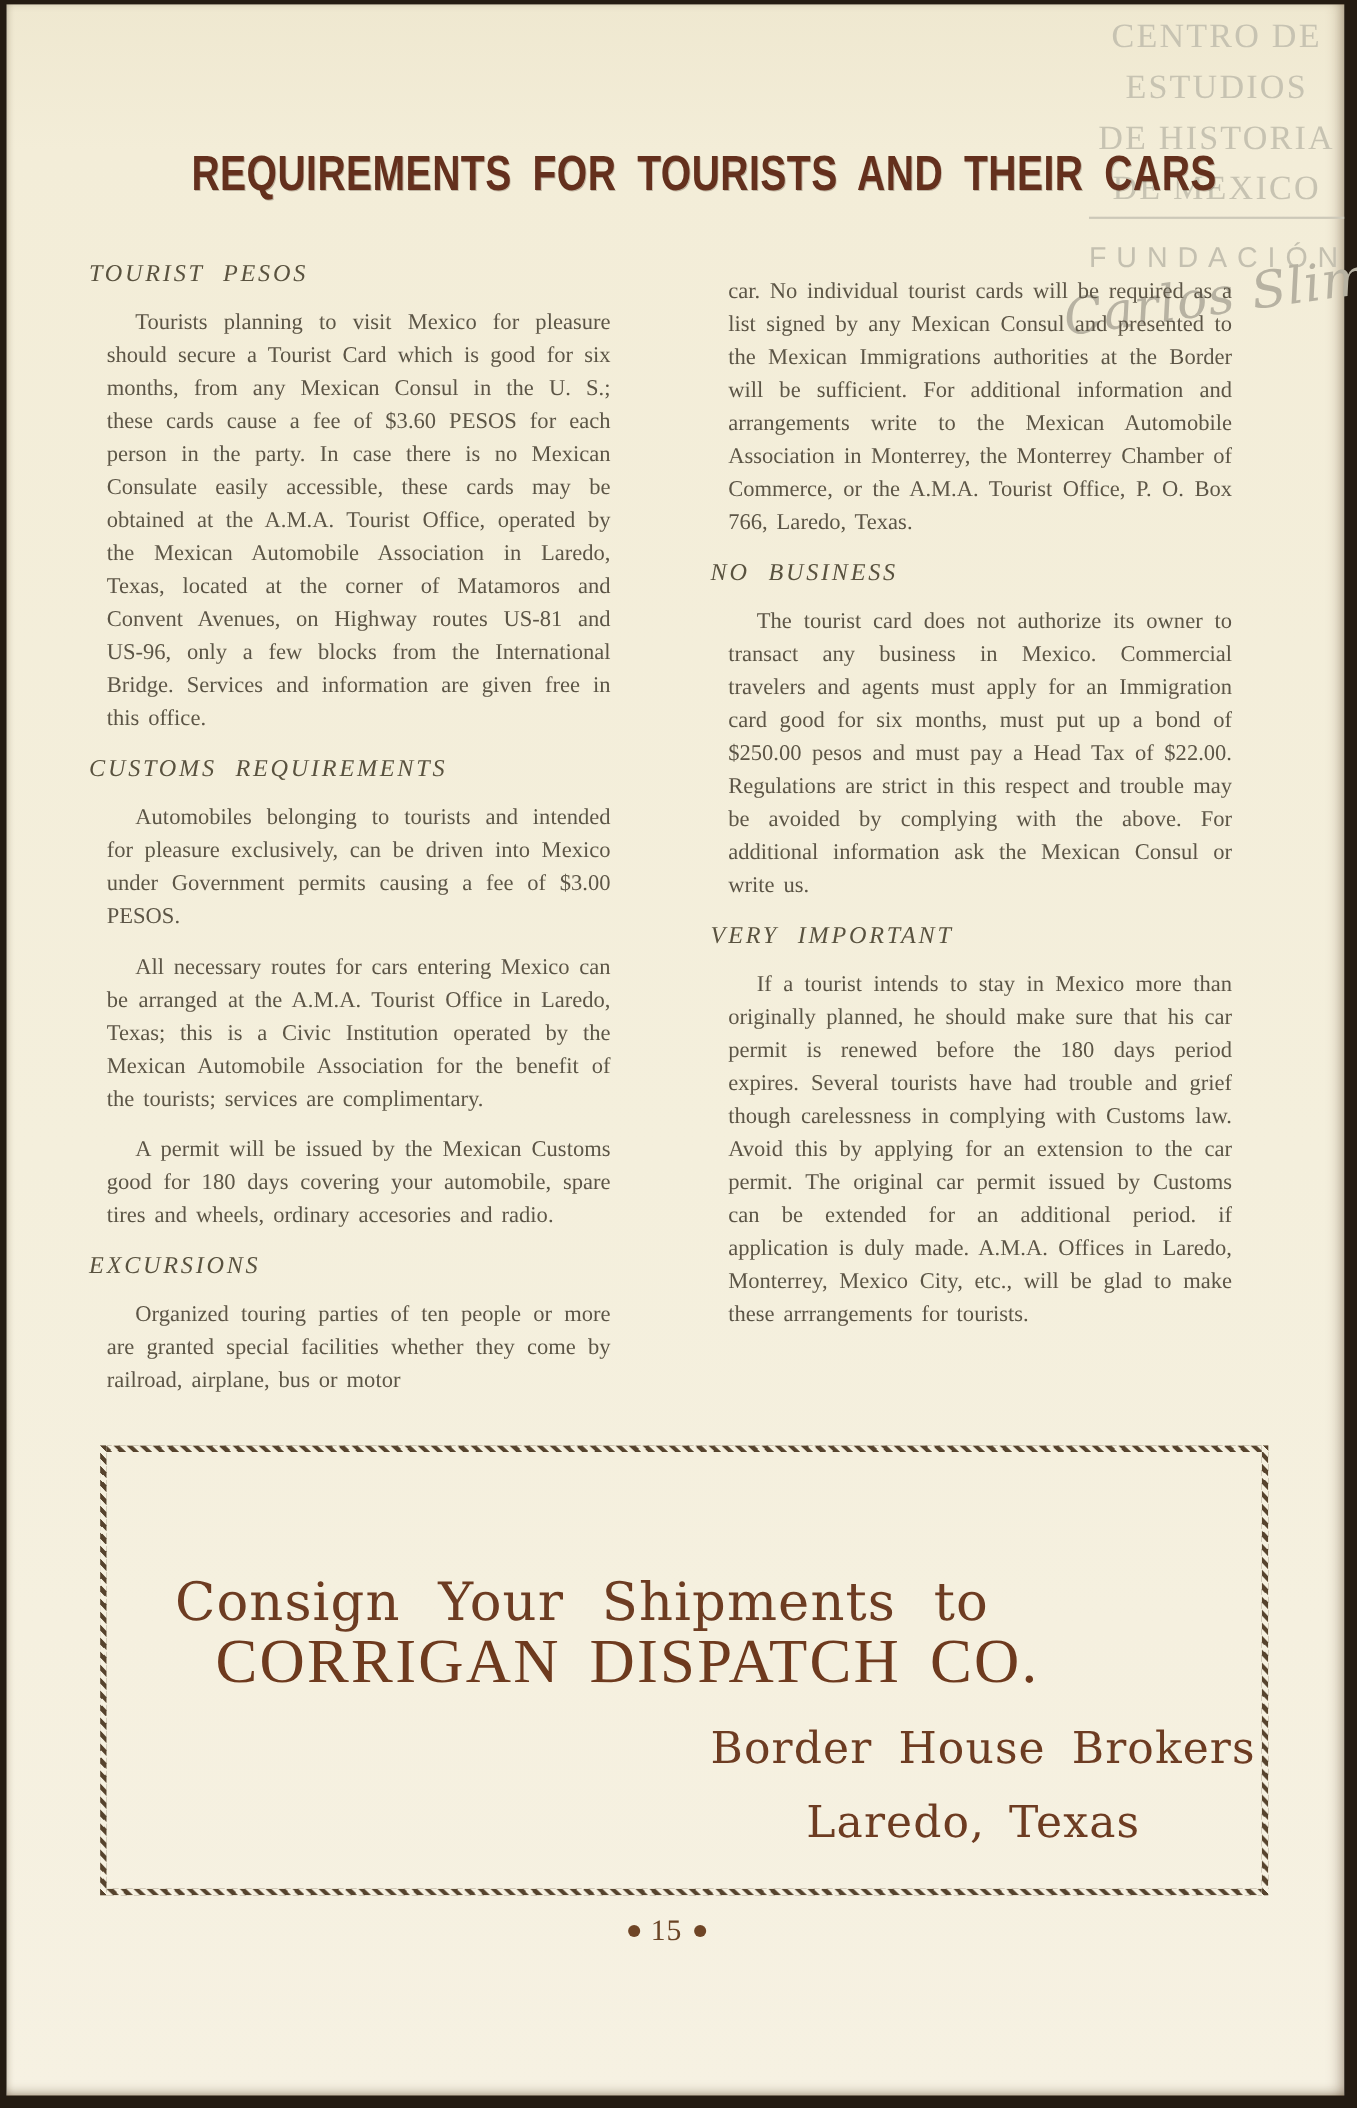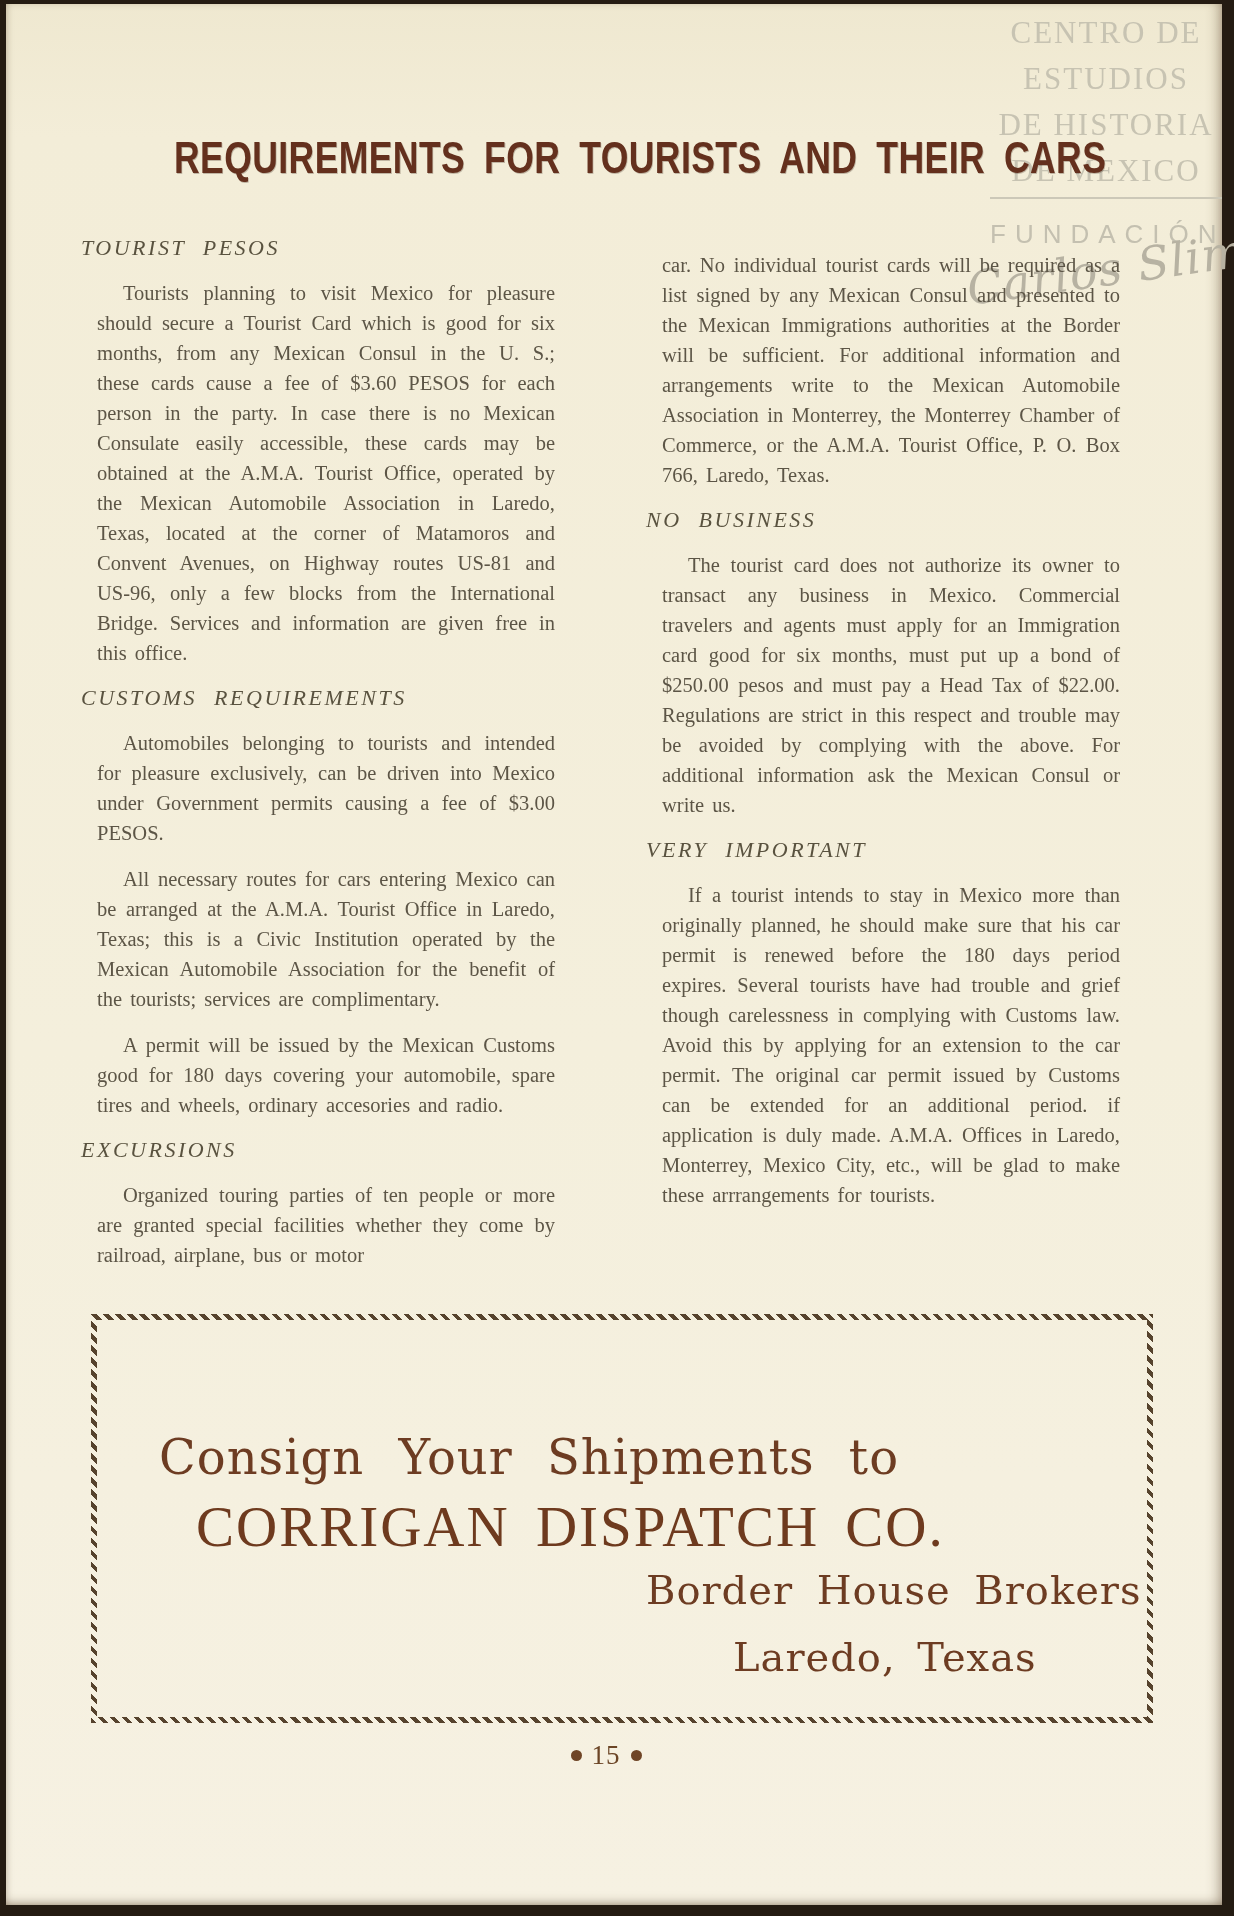--- a/index.html
+++ b/index.html
@@ -63,21 +63,21 @@
     position:absolute;left:85px;top:1310px;width:1050px;height:397px;
     border:6px solid transparent;
     border-image:repeating-linear-gradient(45deg,#56432d 0 4px,rgba(0,0,0,0) 4px 8.5px) 6 / 6px round;
     color:#6d3c22;
   }
   .ad-line{position:absolute;white-space:nowrap;font-family:"DejaVu Serif", serif;}
   .ad-line1{left:31px;top:26px;font-size:40px;letter-spacing:1px;word-spacing:12px;}
   .ad-line2{left:62px;top:109px;font-size:48px;letter-spacing:1px;word-spacing:18px;}
   .ad-company{
     left:99px;top:158px;font-size:57px;letter-spacing:2px;word-spacing:10px;
-    color:#6e3a1e;font-family:"Liberation Serif", serif;margin-top:16px;
+    color:#6e3a1e;font-family:"Liberation Serif", serif;
   }
   .ad-line3{left:549px;top:247px;font-size:40px;letter-spacing:1px;word-spacing:10px;}
   .ad-line4{left:636px;top:314px;font-size:40px;letter-spacing:1px;word-spacing:8px;}
   
   .page-number{
     position:absolute;left:530px;top:1736px;width:140px;
     text-align:center;font-size:27px;color:#6b4526;letter-spacing:1px;
     display:flex;align-items:center;justify-content:center;gap:10px;
   }
   .pn-dot{width:11px;height:11px;border-radius:50%;background:#6f4526;display:inline-block;}

